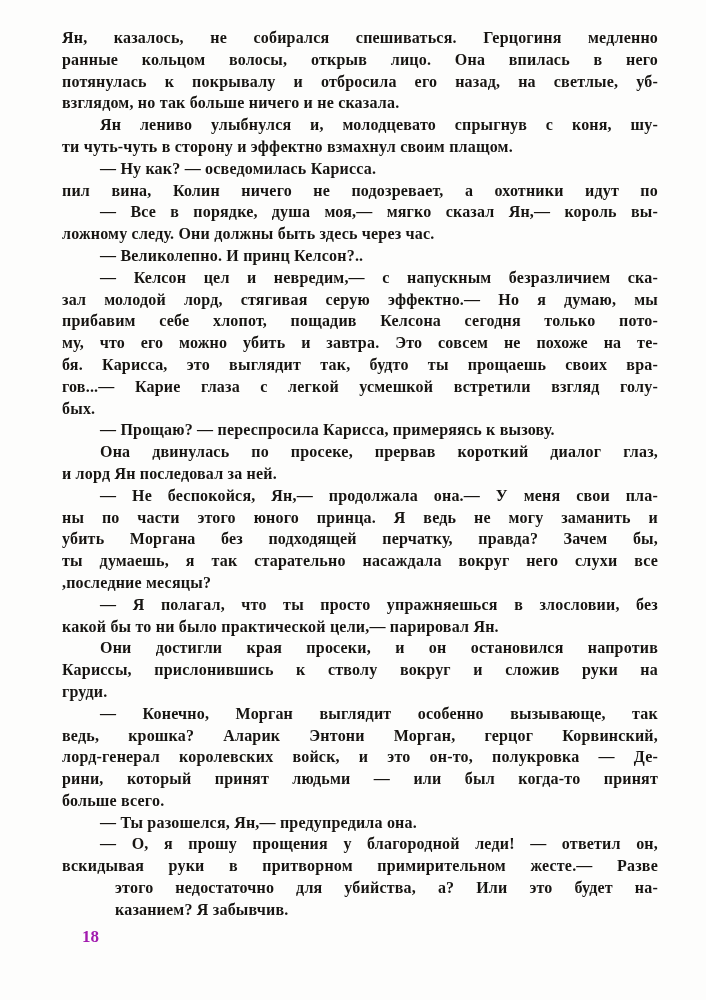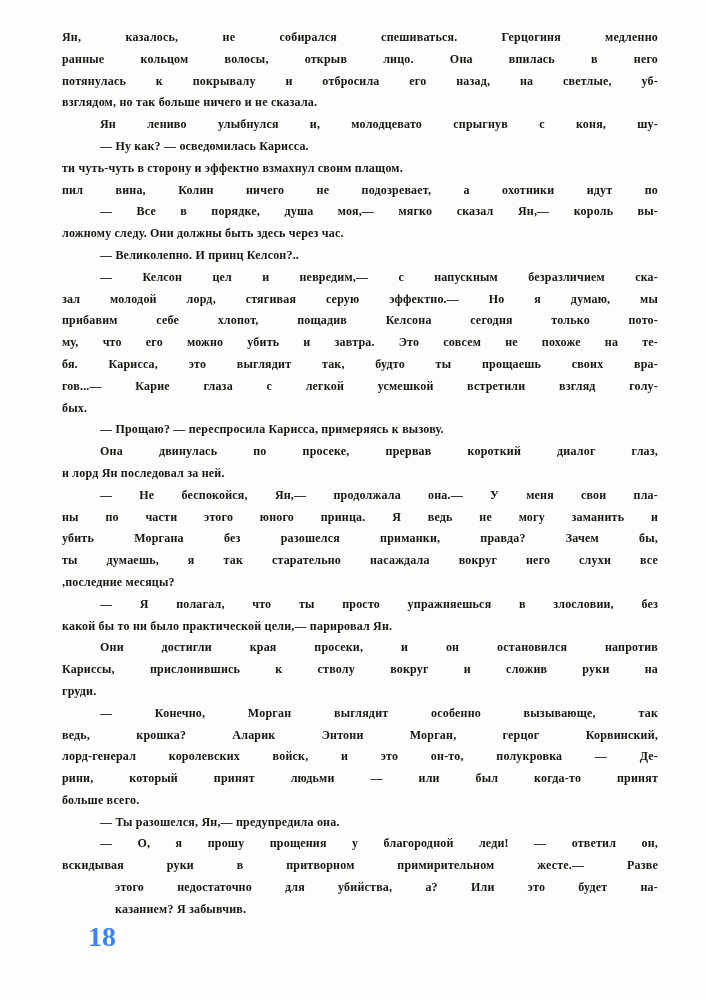--- a/index.html
+++ b/index.html
@@ -16,76 +16,76 @@
     font-family: "Liberation Serif", "DejaVu Serif", serif;
     color: #171512;
   }
   .text-column {
     position: absolute;
     left: 62px;
     top: 27px;
     width: 596px;
   }
   .line {
-    font-size: 12px;
+    font-size: 16px;
     font-weight: bold;
     line-height: 21.8px;
     height: 21.8px;
     white-space: normal;
     letter-spacing: 0.2px;
   }
   .line.justify {
     text-align: justify;
     text-align-last: justify;
   }
   .line.indent-para {
     text-indent: 38px;
   }
   .line.indent-deep {
     margin-left: 53px;
   }
   .page-number {
     position: absolute;
-    left: 88px;
+    left: 82px;
     top: 923px;
-    font-size: 28px;
+    font-size: 17px;
     font-weight: bold;
     line-height: 28px;
-    color: #3b82f6;
+    color: #a21caf;
   }
 </style>
 </head>
 <body>
 
 <div class="page">
   <div class="text-column">
       <div class="line justify">Ян, казалось, не собирался спешиваться. Герцогиня медленно</div>
       <div class="line justify">ранные кольцом волосы, открыв лицо. Она впилась в него</div>
       <div class="line justify">потянулась к покрывалу и отбросила его назад, на светлые, уб-</div>
       <div class="line">взглядом, но так больше ничего и не сказала.</div>
       <div class="line justify indent-para">Ян лениво улыбнулся и, молодцевато спрыгнув с коня, шу-</div>
+      <div class="line">ти чуть-чуть в сторону и эффектно взмахнул своим плащом.</div>
       <div class="line indent-para">— Ну как? — осведомилась Карисса.</div>
-      <div class="line">ти чуть-чуть в сторону и эффектно взмахнул своим плащом.</div>
       <div class="line justify">пил вина, Колин ничего не подозревает, а охотники идут по</div>
       <div class="line justify indent-para">— Все в порядке, душа моя,— мягко сказал Ян,— король вы-</div>
       <div class="line">ложному следу. Они должны быть здесь через час.</div>
       <div class="line indent-para">— Великолепно. И принц Келсон?..</div>
       <div class="line justify indent-para">— Келсон цел и невредим,— с напускным безразличием ска-</div>
       <div class="line justify">зал молодой лорд, стягивая серую эффектно.— Но я думаю, мы</div>
       <div class="line justify">прибавим себе хлопот, пощадив Келсона сегодня только пото-</div>
       <div class="line justify">му, что его можно убить и завтра. Это совсем не похоже на те-</div>
       <div class="line justify">бя. Карисса, это выглядит так, будто ты прощаешь своих вра-</div>
       <div class="line justify">гов...— Карие глаза с легкой усмешкой встретили взгляд голу-</div>
       <div class="line">бых.</div>
       <div class="line indent-para">— Прощаю? — переспросила Карисса, примеряясь к вызову.</div>
       <div class="line justify indent-para">Она двинулась по просеке, прервав короткий диалог глаз,</div>
       <div class="line">и лорд Ян последовал за ней.</div>
       <div class="line justify indent-para">— Не беспокойся, Ян,— продолжала она.— У меня свои пла-</div>
       <div class="line justify">ны по части этого юного принца. Я ведь не могу заманить и</div>
-      <div class="line justify">убить Моргана без разошелся приманки, правда? Зачем бы,</div>
+      <div class="line justify">убить Моргана без подходящей перчатку, правда? Зачем бы,</div>
       <div class="line justify">ты думаешь, я так старательно насаждала вокруг него слухи все</div>
       <div class="line">,последние месяцы?</div>
       <div class="line justify indent-para">— Я полагал, что ты просто упражняешься в злословии, без</div>
       <div class="line">какой бы то ни было практической цели,— парировал Ян.</div>
       <div class="line justify indent-para">Они достигли края просеки, и он остановился напротив</div>
       <div class="line justify">Кариссы, прислонившись к стволу вокруг и сложив руки на</div>
       <div class="line">груди.</div>
       <div class="line justify indent-para">— Конечно, Морган выглядит особенно вызывающе, так</div>
       <div class="line justify">ведь, крошка? Аларик Энтони Морган, герцог Корвинский,</div>
       <div class="line justify">лорд-генерал королевских войск, и это он-то, полукровка — Де-</div>

